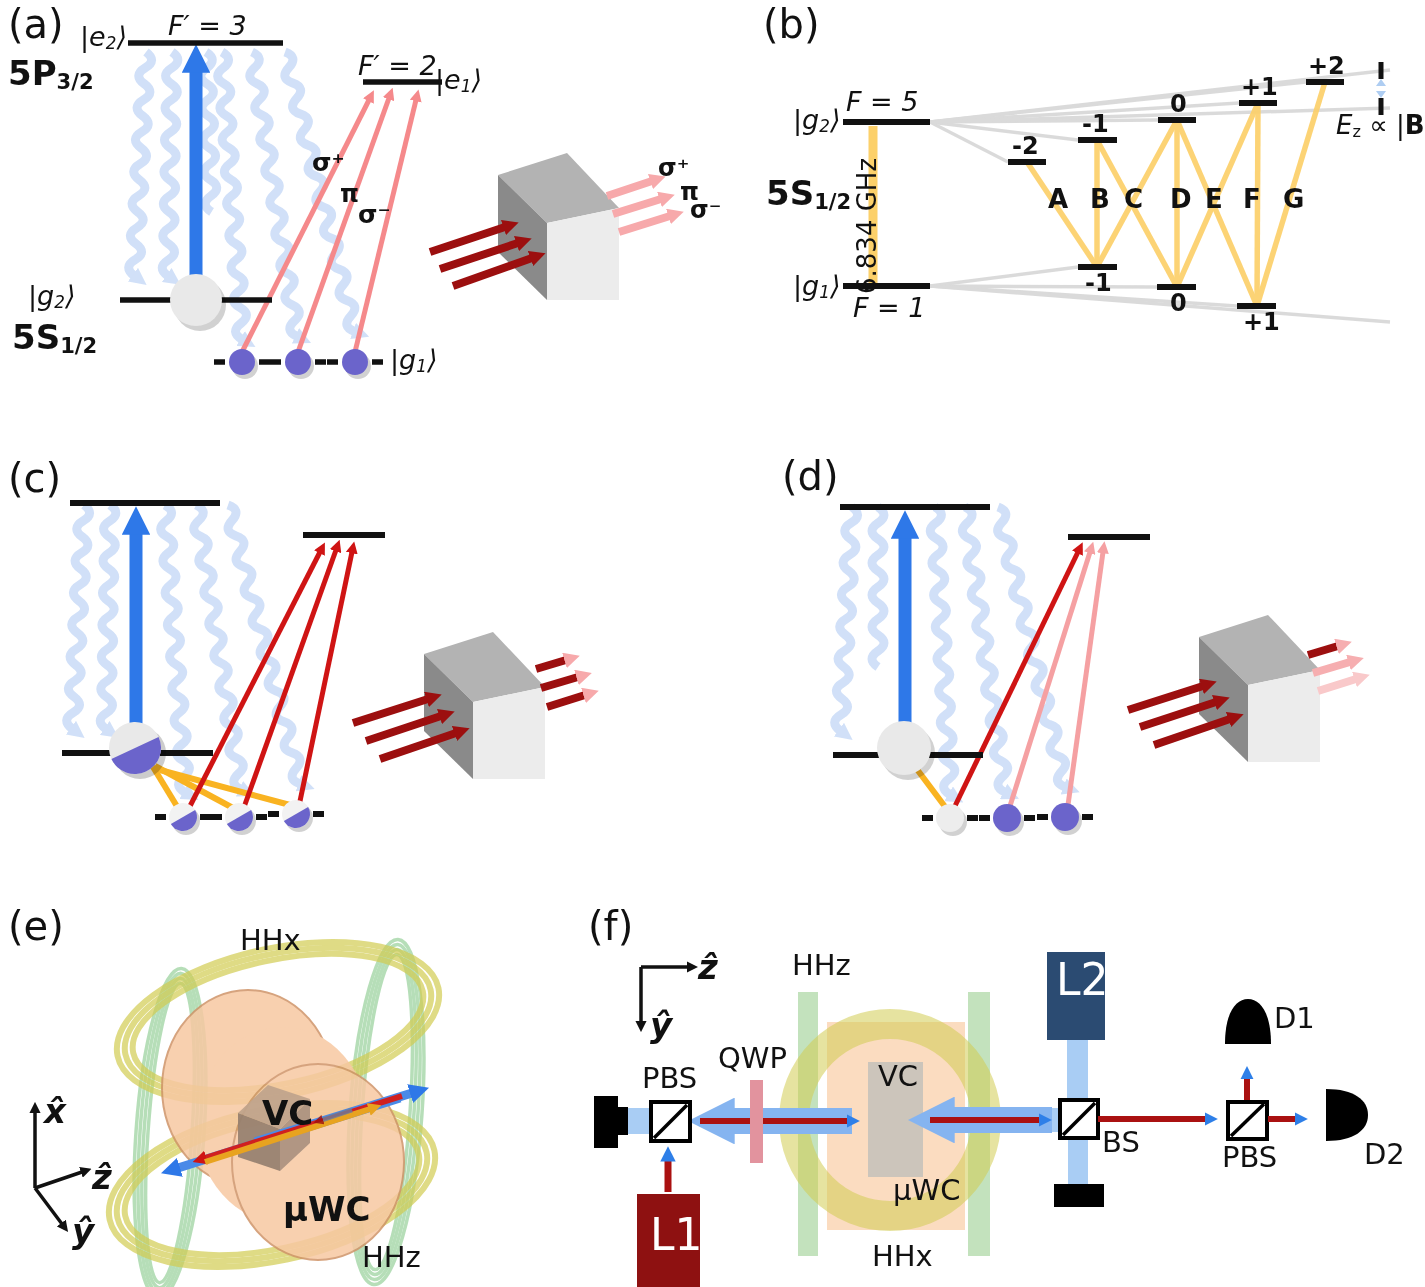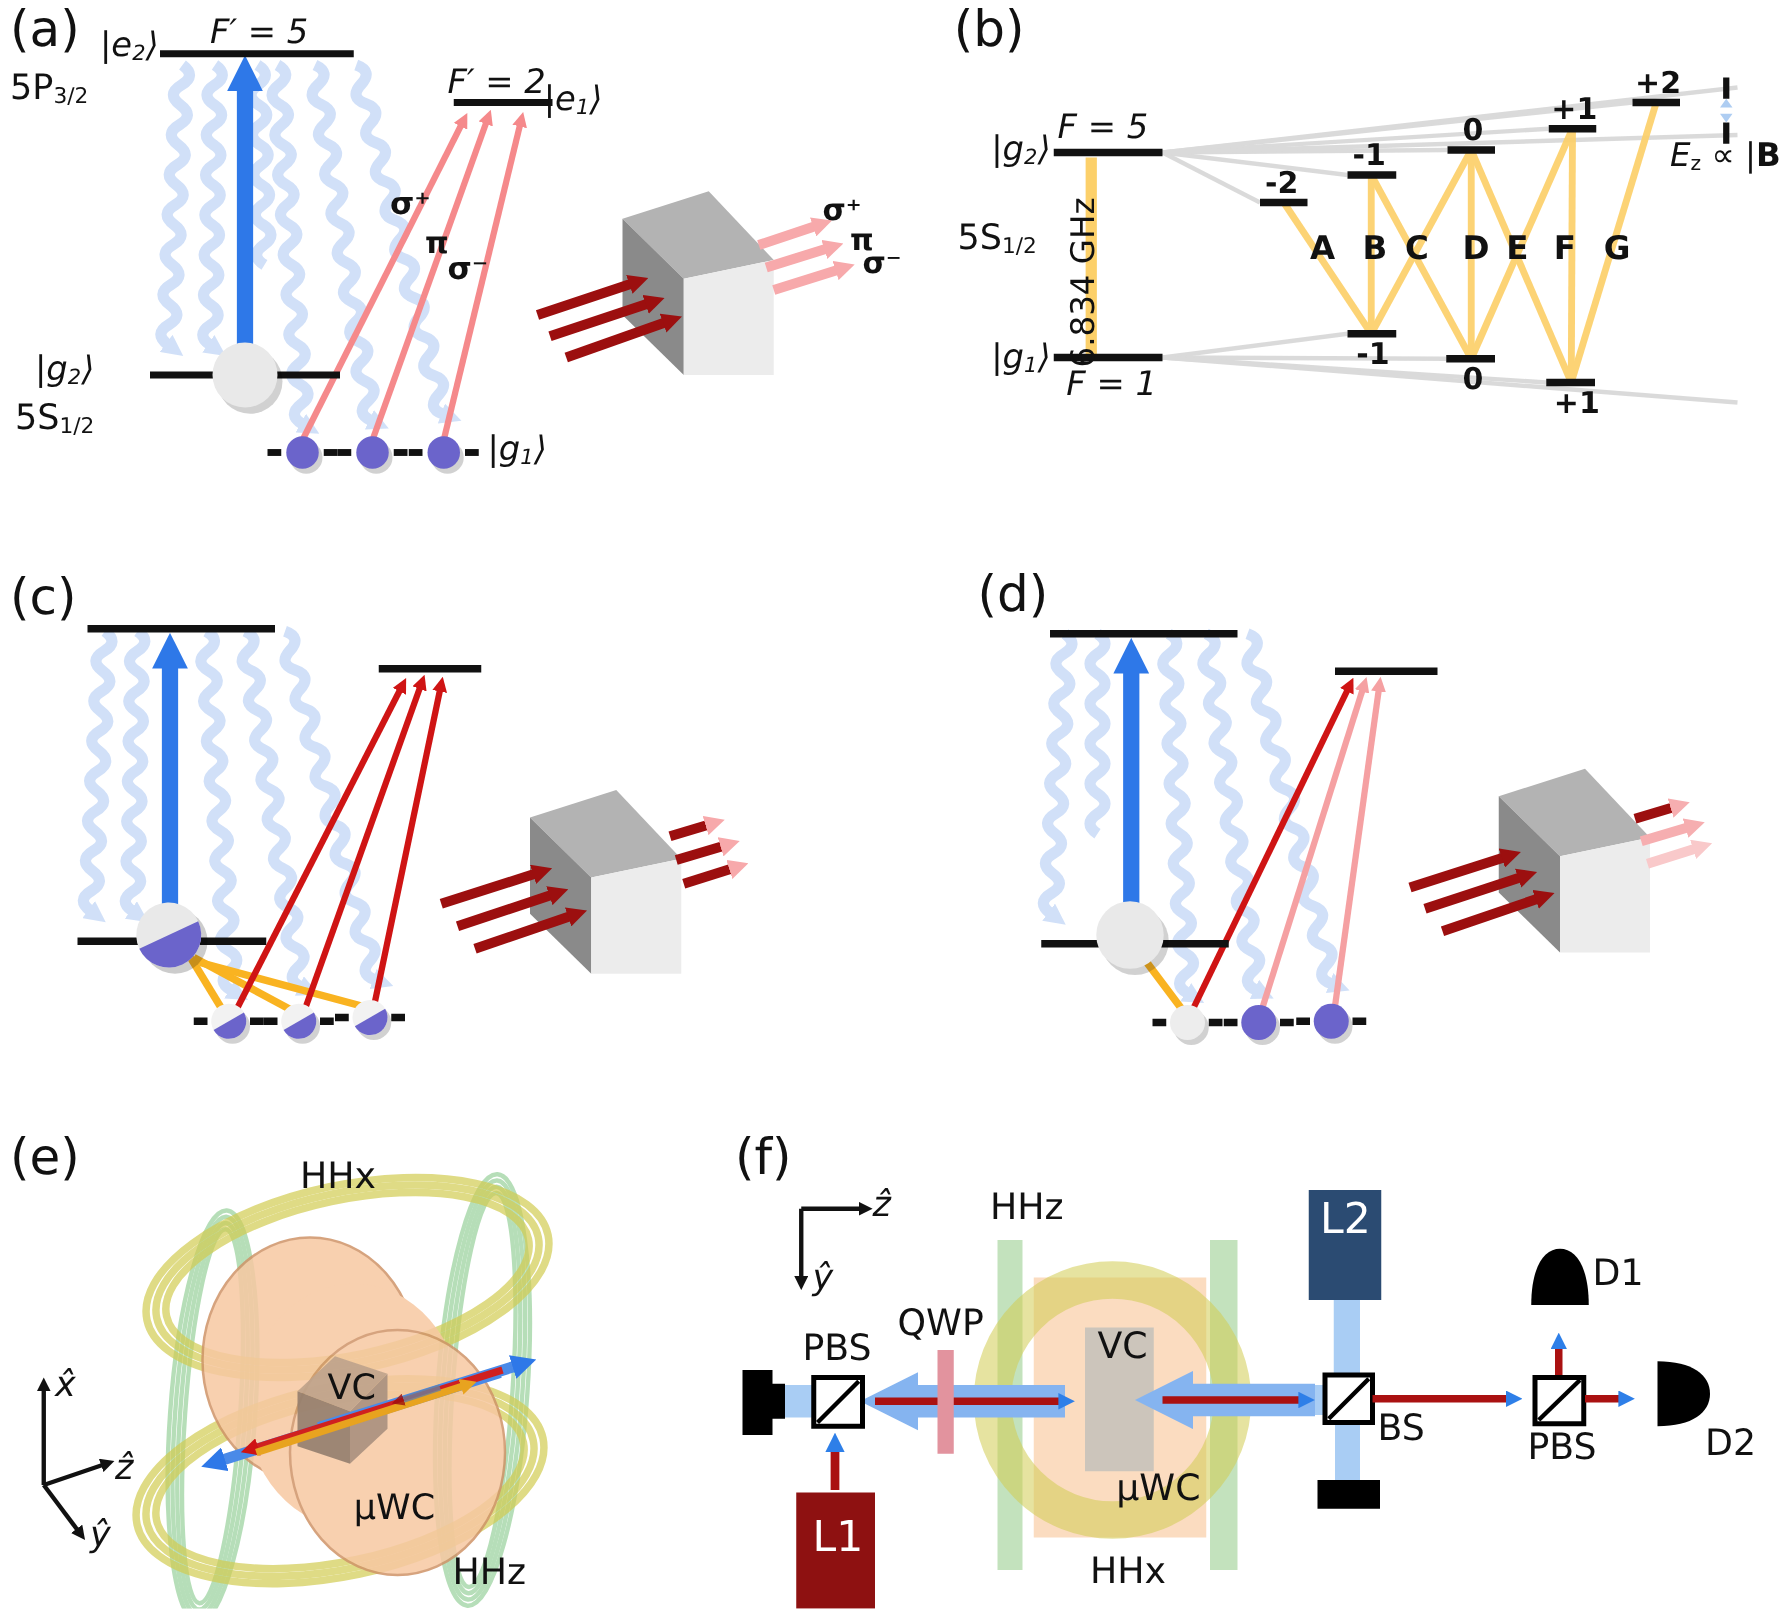--- a/index.html
+++ b/index.html
@@ -3,23 +3,23 @@
 <meta charset="utf-8">
 <style>
   html,body{margin:0;padding:0;background:#fff;}
   #fig{position:relative;width:1425px;height:1287px;background:#fff;overflow:hidden;
        font-family:"DejaVu Sans","Liberation Sans",sans-serif;color:#111;}
   #gfx{position:absolute;left:0;top:0;}
   .lbl{position:absolute;white-space:nowrap;line-height:1;color:#111;}
   .tag{font-size:40px;}
   .it{font-style:italic;}
   .b{font-weight:bold;}
-  .s26{font-size:26px;} .s27{font-size:27px;} .s28{font-size:28px;}
+  .s26{font-size:26px;} .s27{font-size:27px;} .s28{font-size:34px;font-weight:bold;}
   .s25{font-size:25px;} .s24{font-size:24px;} .s29{font-size:29px;}
-  .s38{font-size:34px;}
+  .s38{font-size:44px;}
   .sub{font-size:62%;vertical-align:-20%;font-style:inherit;}
   .white{color:#fff;}
   .rot{transform:rotate(-90deg);transform-origin:0 100%;}
 </style>
 </head>
 <body>
 
 <div id="fig">
 <svg id="gfx" width="1425" height="1287" viewBox="0 0 1425 1287">
   <defs>
@@ -385,21 +385,21 @@
       <line x1="1231" y1="1136" x2="1264" y2="1104" stroke="#000" stroke-width="3.5"></line>
     </g>
     <line x1="1247" y1="1100" x2="1247" y2="1078" stroke="#aa1111" stroke-width="6" marker-end="url(#msb)"></line>
     <line x1="1268" y1="1119" x2="1296" y2="1119" stroke="#aa1111" stroke-width="6" marker-end="url(#msb)"></line>
     <path d="M1225,1044 C1225,1014 1235,999 1248,999 C1261,999 1271,1014 1271,1044 Z" fill="#000"></path>
     <path d="M1326,1089 C1354,1089 1368,1100 1368,1115 C1368,1130 1354,1141 1326,1141 Z" fill="#000"></path>
   </g>
 </svg>
 
 <span class="lbl tag" style="left:8px;top:4px">(a)</span>
-<span class="lbl it s27" style="left:168px;top:12px">F′ = 5</span>
+<span class="lbl it s27" style="left:168px;top:12px">F′ = 3</span>
 <span class="lbl it s27" style="left:80px;top:23px"><span>|e</span><sub class="sub">2</sub><span>⟩</span></span>
 <span class="lbl s28" style="left:8px;top:56px"><span>5P</span><sub class="sub">3/2</sub></span>
 <span class="lbl it s27" style="left:358px;top:52px">F′ = 2</span>
 <span class="lbl it s27" style="left:435px;top:66px"><span>|e</span><sub class="sub">1</sub><span>⟩</span></span>
 <span class="lbl it s27" style="left:28px;top:282px"><span>|g</span><sub class="sub">2</sub><span>⟩</span></span>
 <span class="lbl s28" style="left:12px;top:320px"><span>5S</span><sub class="sub">1/2</sub></span>
 <span class="lbl it s27" style="left:390px;top:346px"><span>|g</span><sub class="sub">1</sub><span>⟩</span></span>
 <span class="lbl b s25" style="left:312px;top:150px">σ⁺</span>
 <span class="lbl b s24" style="left:340px;top:182px">π</span>
 <span class="lbl b s25" style="left:358px;top:202px">σ⁻</span>

